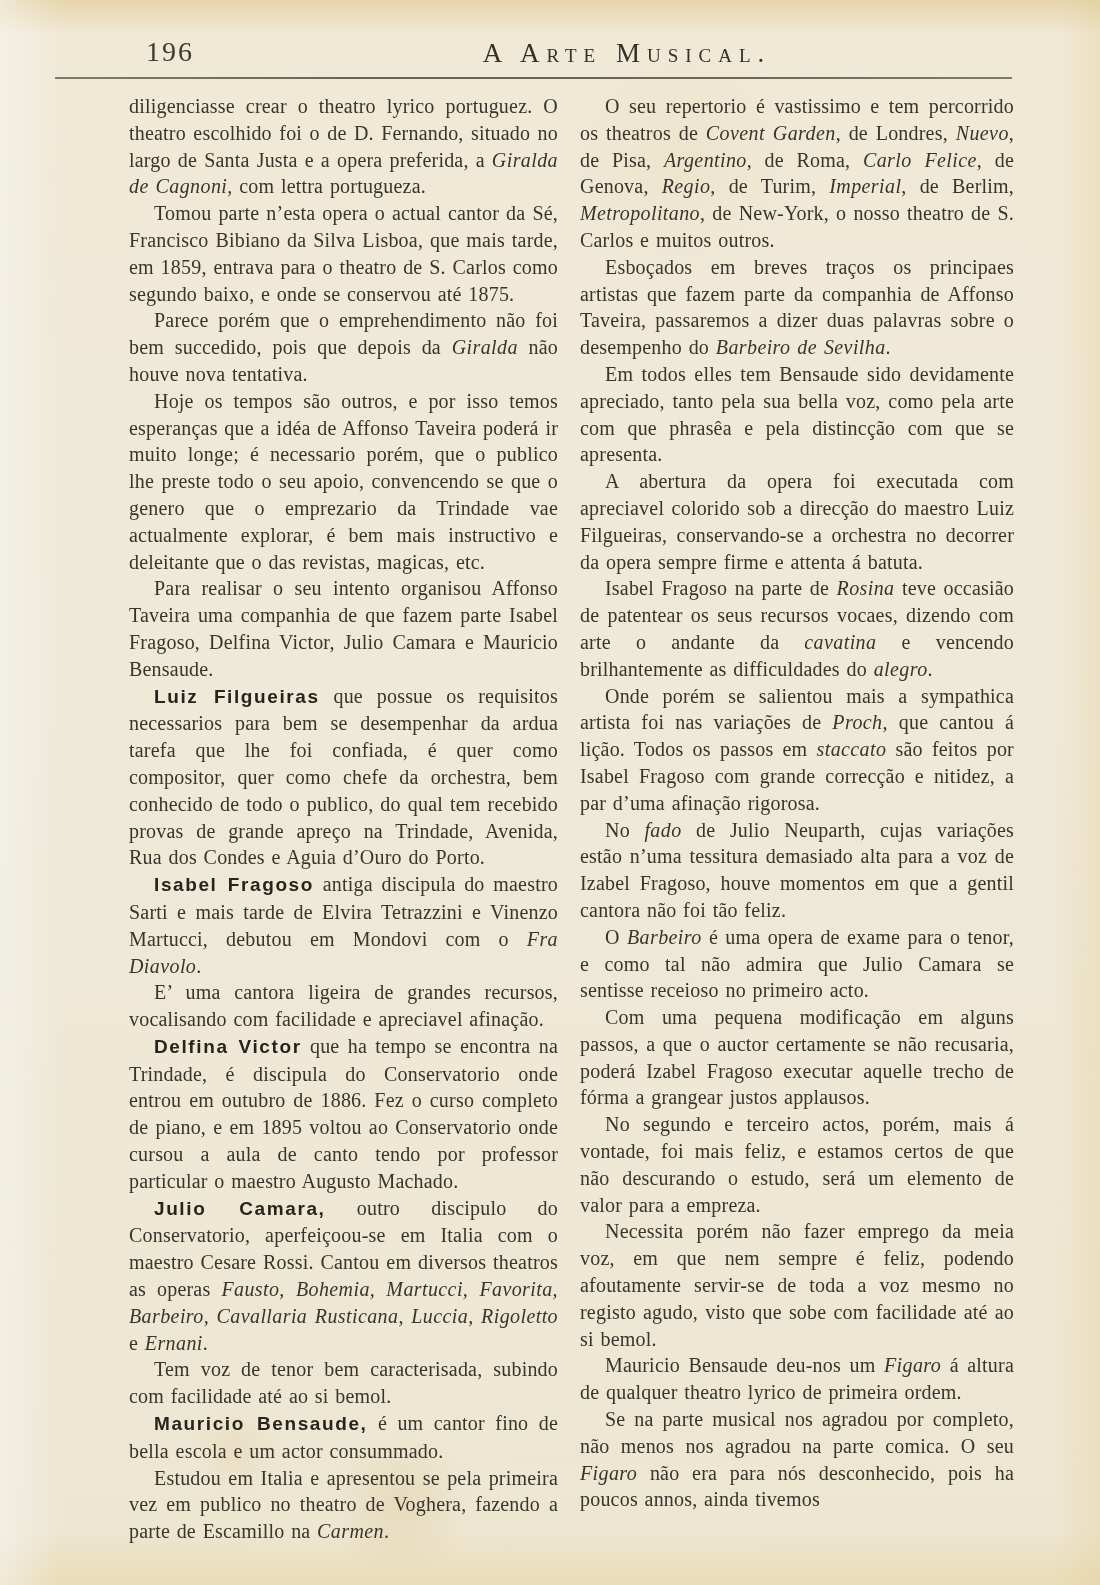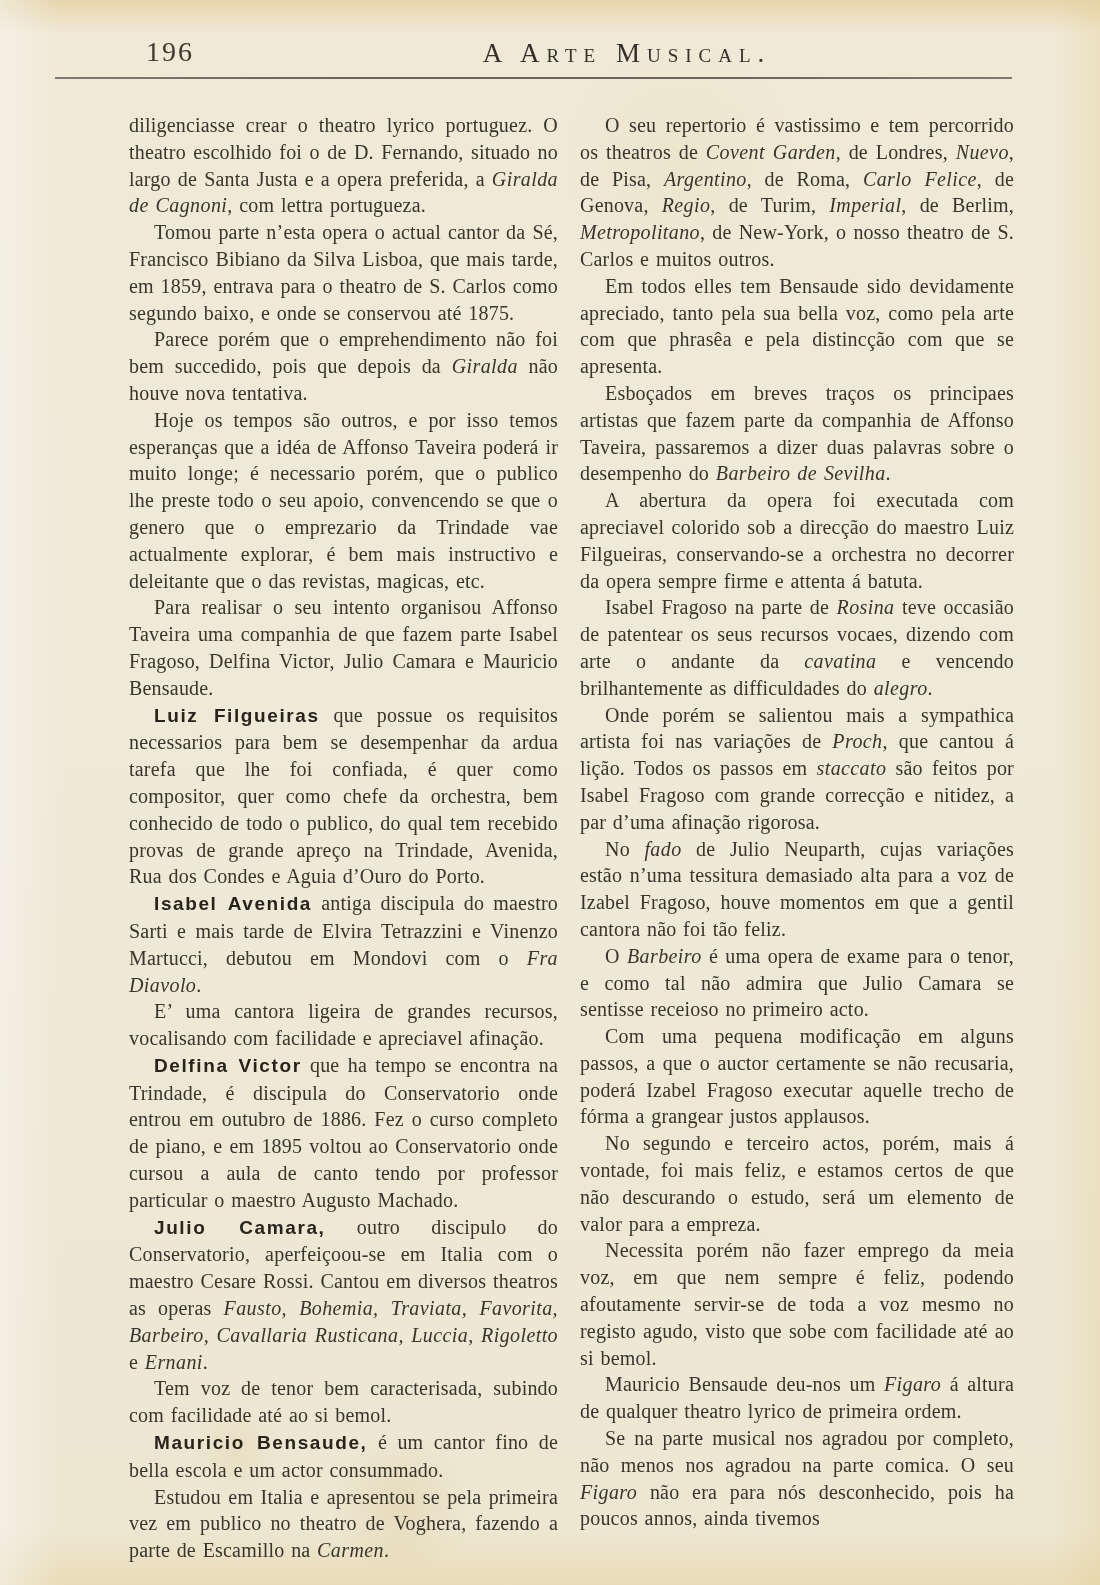--- a/index.html
+++ b/index.html
@@ -27,21 +27,21 @@
     position:absolute;left:627px;top:38px;transform:translateX(-50%);
     font-variant:small-caps;font-size:27px;letter-spacing:7px;white-space:nowrap;
     color:#33312a;font-weight:500;
   }
   .head-rule{
     position:absolute;left:55px;top:77px;width:957px;height:2px;
     background:linear-gradient(90deg,#6a685f, #504e46 30%, #504e46 70%, #6a685f);
     opacity:.85;
   }
   .column{
-    position:absolute;top:112px;
+    position:absolute;top:93px;
     font-size:20px;line-height:26.8px;
     text-align:justify;
     letter-spacing:0.2px;
     word-spacing:1.5px;
   }
   .column.left{left:129px;width:429px;}
   .column.right{left:580px;width:434px;}
   p.para{margin:0;padding:0;}
   p.para.indent{text-indent:25px;}
   .it{font-style:italic;letter-spacing:0.4px;}
@@ -61,32 +61,32 @@
     <div class="head-rule"></div>
   </div>
 
   <div class="column left">
       <p class="para"><span>diligenciasse crear o theatro lyrico portuguez. O theatro escolhido foi o de D. Fernando, situado no largo de Santa Justa e a opera preferida, a </span><span class="it">Giralda de Cagnoni</span><span>, com lettra portugueza.</span></p>
       <p class="para indent"><span>Tomou parte n’esta opera o actual cantor da Sé, Francisco Bibiano da Silva Lisboa, que mais tarde, em 1859, entrava para o theatro de S. Carlos como segundo baixo, e onde se conservou até 1875.</span></p>
       <p class="para indent"><span>Parece porém que o emprehendimento não foi bem succedido, pois que depois da </span><span class="it">Giralda</span><span> não houve nova tentativa.</span></p>
       <p class="para indent"><span>Hoje os tempos são outros, e por isso temos esperanças que a idéa de Affonso Taveira poderá ir muito longe; é necessario porém, que o publico lhe preste todo o seu apoio, convencendo se que o genero que o emprezario da Trindade vae actualmente explorar, é bem mais instructivo e deleitante que o das revistas, magicas, etc.</span></p>
       <p class="para indent"><span>Para realisar o seu intento organisou Affonso Taveira uma companhia de que fazem parte Isabel Fragoso, Delfina Victor, Julio Camara e Mauricio Bensaude.</span></p>
       <p class="para indent"><span class="bname">Luiz Filgueiras</span><span> que possue os requisitos necessarios para bem se desempenhar da ardua tarefa que lhe foi confiada, é quer como compositor, quer como chefe da orchestra, bem conhecido de todo o publico, do qual tem recebido provas de grande apreço na Trindade, Avenida, Rua dos Condes e Aguia d’Ouro do Porto.</span></p>
-      <p class="para indent"><span class="bname">Isabel Avenida</span><span> antiga discipula do maestro Sarti e mais tarde de Elvira Tetrazzini e Vinenzo Martucci, debutou em Mondovi com o </span><span class="it">Fra Diavolo</span><span>.</span></p>
+      <p class="para indent"><span class="bname">Isabel Fragoso</span><span> antiga discipula do maestro Sarti e mais tarde de Elvira Tetrazzini e Vinenzo Martucci, debutou em Mondovi com o </span><span class="it">Fra Diavolo</span><span>.</span></p>
       <p class="para indent"><span>E’ uma cantora ligeira de grandes recursos, vocalisando com facilidade e apreciavel afinação.</span></p>
       <p class="para indent"><span class="bname">Delfina Victor</span><span> que ha tempo se encontra na Trindade, é discipula do Conservatorio onde entrou em outubro de 1886. Fez o curso completo de piano, e em 1895 voltou ao Conservatorio onde cursou a aula de canto tendo por professor particular o maestro Augusto Machado.</span></p>
-      <p class="para indent"><span class="bname">Julio Camara,</span><span> outro discipulo do Conservatorio, aperfeiçoou-se em Italia com o maestro Cesare Rossi. Cantou em diversos theatros as operas </span><span class="it">Fausto, Bohemia, Traviata, Favorita, Barbeiro, Cavallaria Rusticana, Luccia, Rigoletto</span><span> e </span><span class="it">Ernani</span><span>.</span></p>
+      <p class="para indent"><span class="bname">Julio Camara,</span><span> outro discipulo do Conservatorio, aperfeiçoou-se em Italia com o maestro Cesare Rossi. Cantou em diversos theatros as operas </span><span class="it">Fausto, Bohemia, Martucci, Favorita, Barbeiro, Cavallaria Rusticana, Luccia, Rigoletto</span><span> e </span><span class="it">Ernani</span><span>.</span></p>
       <p class="para indent"><span>Tem voz de tenor bem caracterisada, subindo com facilidade até ao si bemol.</span></p>
       <p class="para indent"><span class="bname">Mauricio Bensaude,</span><span> é um cantor fino de bella escola e um actor consummado.</span></p>
       <p class="para indent"><span>Estudou em Italia e apresentou se pela primeira vez em publico no theatro de Voghera, fazendo a parte de Escamillo na </span><span class="it">Carmen</span><span>.</span></p>
     </div>
   <div class="column right">
       <p class="para indent"><span>O seu repertorio é vastissimo e tem percorrido os theatros de </span><span class="it">Covent Garden</span><span>, de Londres, </span><span class="it">Nuevo</span><span>, de Pisa, </span><span class="it">Argentino</span><span>, de Roma, </span><span class="it">Carlo Felice</span><span>, de Genova, </span><span class="it">Regio</span><span>, de Turim, </span><span class="it">Imperial</span><span>, de Berlim, </span><span class="it">Metropolitano</span><span>, de New-York, o nosso theatro de S. Carlos e muitos outros.</span></p>
+      <p class="para indent"><span>Esboçados em breves traços os principaes artistas que fazem parte da companhia de Affonso Taveira, passaremos a dizer duas palavras sobre o desempenho do </span><span class="it">Barbeiro de Sevilha</span><span>.</span></p>
       <p class="para indent"><span>Em todos elles tem Bensaude sido devidamente apreciado, tanto pela sua bella voz, como pela arte com que phrasêa e pela distincção com que se apresenta.</span></p>
-      <p class="para indent"><span>Esboçados em breves traços os principaes artistas que fazem parte da companhia de Affonso Taveira, passaremos a dizer duas palavras sobre o desempenho do </span><span class="it">Barbeiro de Sevilha</span><span>.</span></p>
       <p class="para indent"><span>A abertura da opera foi executada com apreciavel colorido sob a direcção do maestro Luiz Filgueiras, conservando-se a orchestra no decorrer da opera sempre firme e attenta á batuta.</span></p>
       <p class="para indent"><span>Isabel Fragoso na parte de </span><span class="it">Rosina</span><span> teve occasião de patentear os seus recursos vocaes, dizendo com arte o andante da </span><span class="it">cavatina</span><span> e vencendo brilhantemente as difficuldades do </span><span class="it">alegro</span><span>.</span></p>
       <p class="para indent"><span>Onde porém se salientou mais a sympathica artista foi nas variações de </span><span class="it">Proch</span><span>, que cantou á lição. Todos os passos em </span><span class="it">staccato</span><span> são feitos por Isabel Fragoso com grande correcção e nitidez, a par d’uma afinação rigorosa.</span></p>
       <p class="para indent"><span>No </span><span class="it">fado</span><span> de Julio Neuparth, cujas variações estão n’uma tessitura demasiado alta para a voz de Izabel Fragoso, houve momentos em que a gentil cantora não foi tão feliz.</span></p>
       <p class="para indent"><span>O </span><span class="it">Barbeiro</span><span> é uma opera de exame para o tenor, e como tal não admira que Julio Camara se sentisse receioso no primeiro acto.</span></p>
       <p class="para indent"><span>Com uma pequena modificação em alguns passos, a que o auctor certamente se não recusaria, poderá Izabel Fragoso executar aquelle trecho de fórma a grangear justos applausos.</span></p>
       <p class="para indent"><span>No segundo e terceiro actos, porém, mais á vontade, foi mais feliz, e estamos certos de que não descurando o estudo, será um elemento de valor para a empreza.</span></p>
       <p class="para indent"><span>Necessita porém não fazer emprego da meia voz, em que nem sempre é feliz, podendo afoutamente servir-se de toda a voz mesmo no registo agudo, visto que sobe com facilidade até ao si bemol.</span></p>
       <p class="para indent"><span>Mauricio Bensaude deu-nos um </span><span class="it">Figaro</span><span> á altura de qualquer theatro lyrico de primeira ordem.</span></p>
       <p class="para indent"><span>Se na parte musical nos agradou por completo, não menos nos agradou na parte comica. O seu </span><span class="it">Figaro</span><span> não era para nós desconhecido, pois ha poucos annos, ainda tivemos</span></p>

